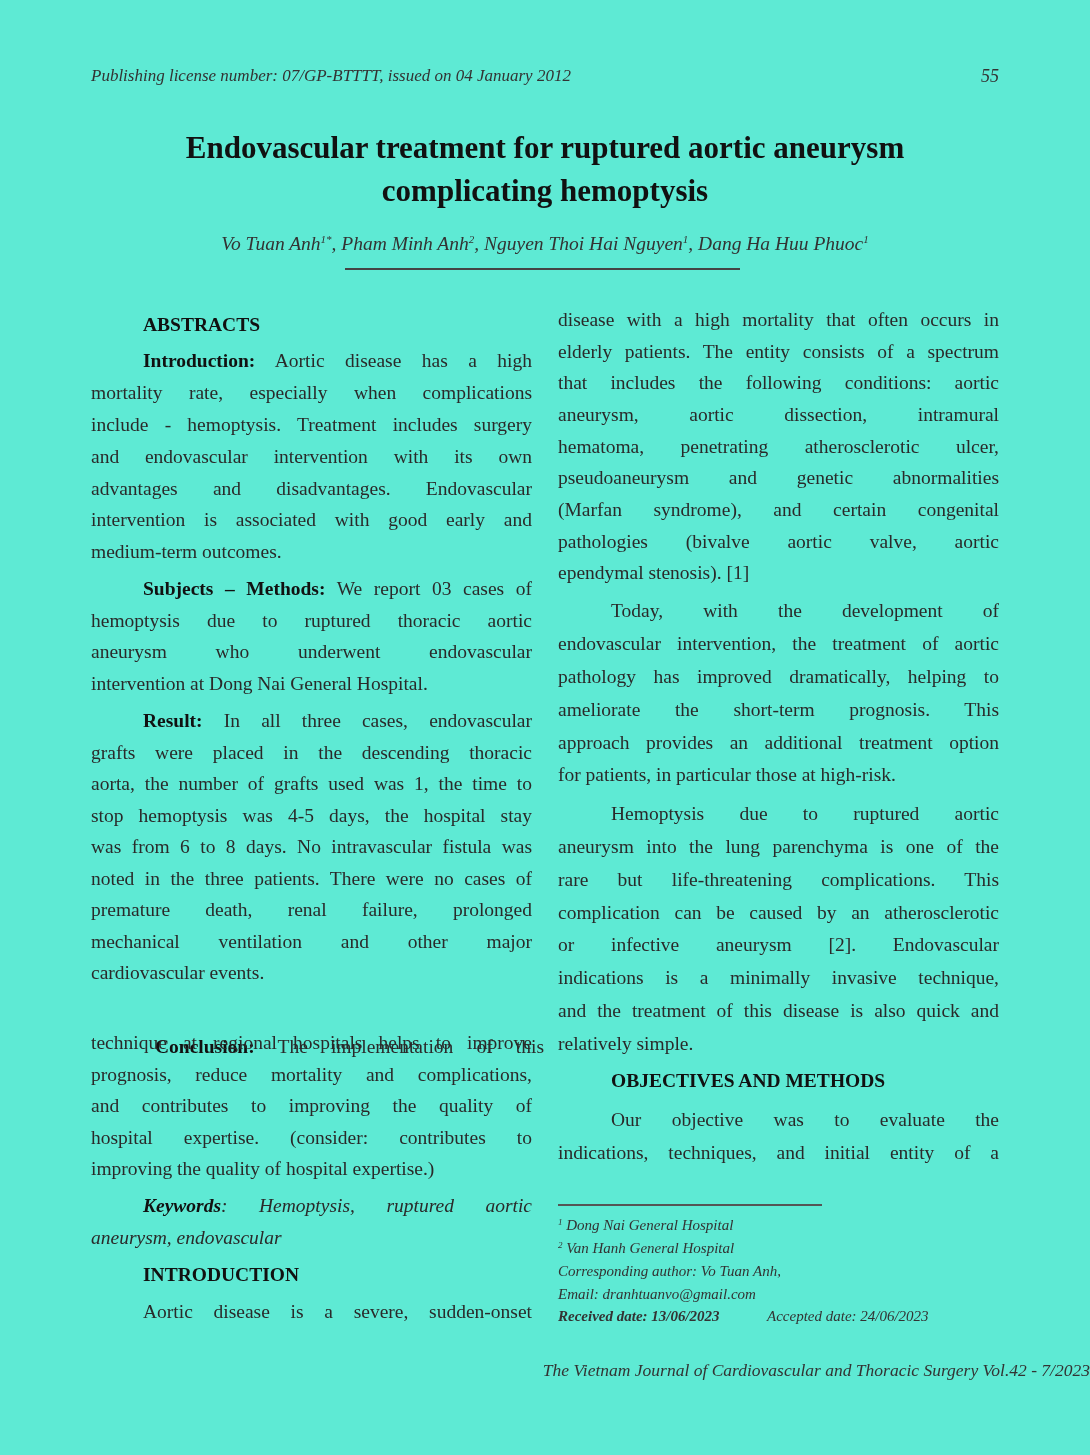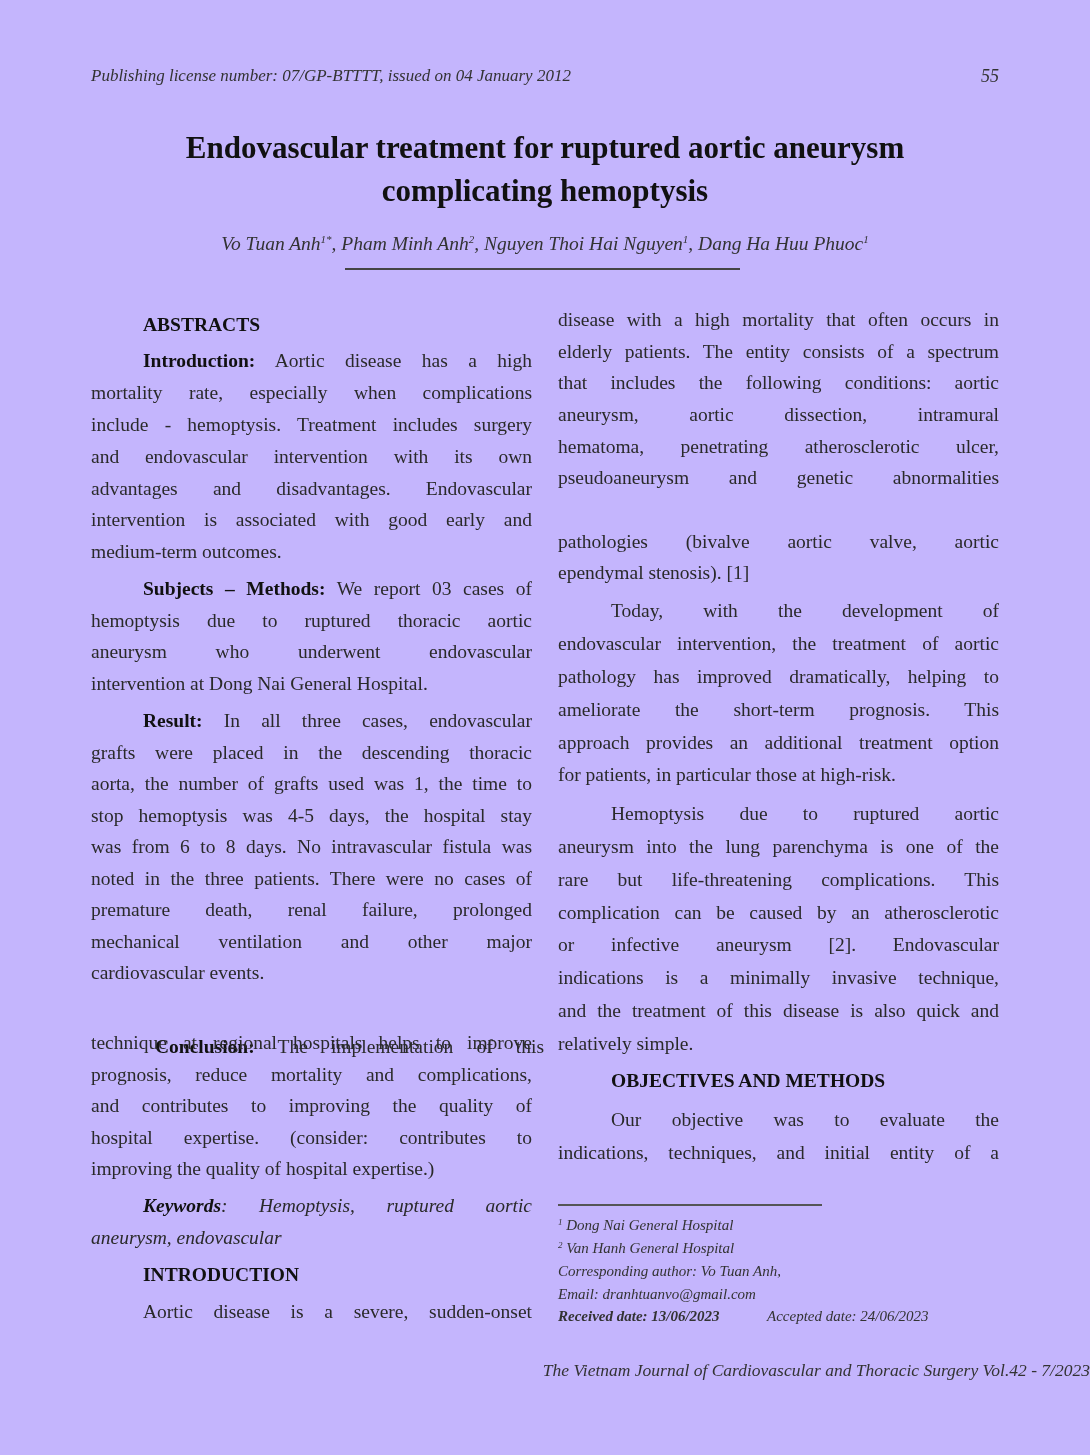--- a/index.html
+++ b/index.html
@@ -1,20 +1,20 @@
 <!DOCTYPE html>
 <html><head>
 <meta charset="utf-8">
 <style>
   html, body { margin: 0; padding: 0; background: #ffffff; }
   #page {
     position: relative;
     width: 1090px;
     height: 1455px;
-    background: #c4b5fd;
+    background: #5eead4;
     color: #222222;
     font-family: "Liberation Serif", "DejaVu Serif", serif;
     overflow: hidden;
   }
   .hdr-left {
     position: absolute; left: 91px; top: 66px;
     font-style: italic; font-size: 17px; color: #333;
     white-space: nowrap;
   }
   .hdr-right {
@@ -123,20 +123,21 @@
 
   <div class="heading" style="left:143px; top:1262px;">INTRODUCTION</div>
   <div class="ln L ind" style="top:1299px;">Aortic disease is a severe, sudden-onset</div>
 
   <div class="ln R" style="top:307px;">disease with a high mortality that often occurs in</div>
   <div class="ln R" style="top:339px;">elderly patients. The entity consists of a spectrum</div>
   <div class="ln R" style="top:370px;">that includes the following conditions: aortic</div>
   <div class="ln R" style="top:402px;">aneurysm, aortic dissection, intramural</div>
   <div class="ln R" style="top:434px;">hematoma, penetrating atherosclerotic ulcer,</div>
   <div class="ln R" style="top:465px;">pseudoaneurysm and genetic abnormalities</div>
+  <div class="ln R" style="top:497px;">(Marfan syndrome), and certain congenital</div>
   <div class="ln R" style="top:529px;">pathologies (bivalve aortic valve, aortic</div>
   <div class="ln R last" style="top:560px;">ependymal stenosis). [1]</div>
 
   <div class="ln R ind" style="top:598px;">Today, with the development of</div>
   <div class="ln R" style="top:631px;">endovascular intervention, the treatment of aortic</div>
   <div class="ln R" style="top:664px;">pathology has improved dramatically, helping to</div>
   <div class="ln R" style="top:697px;">ameliorate the short-term prognosis. This</div>
   <div class="ln R" style="top:730px;">approach provides an additional treatment option</div>
   <div class="ln R last" style="top:762px;">for patients, in particular those at high-risk.</div>
 

